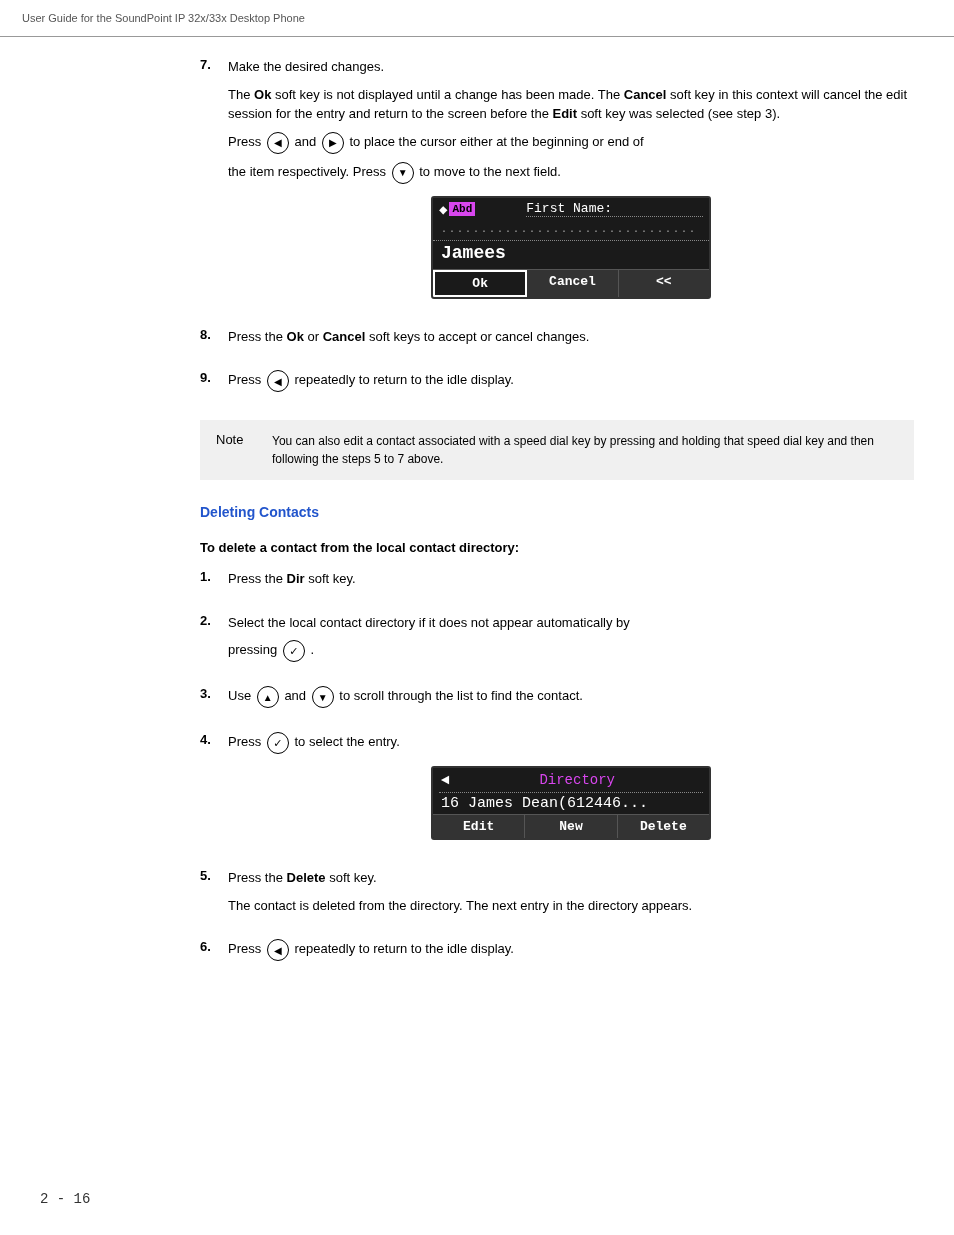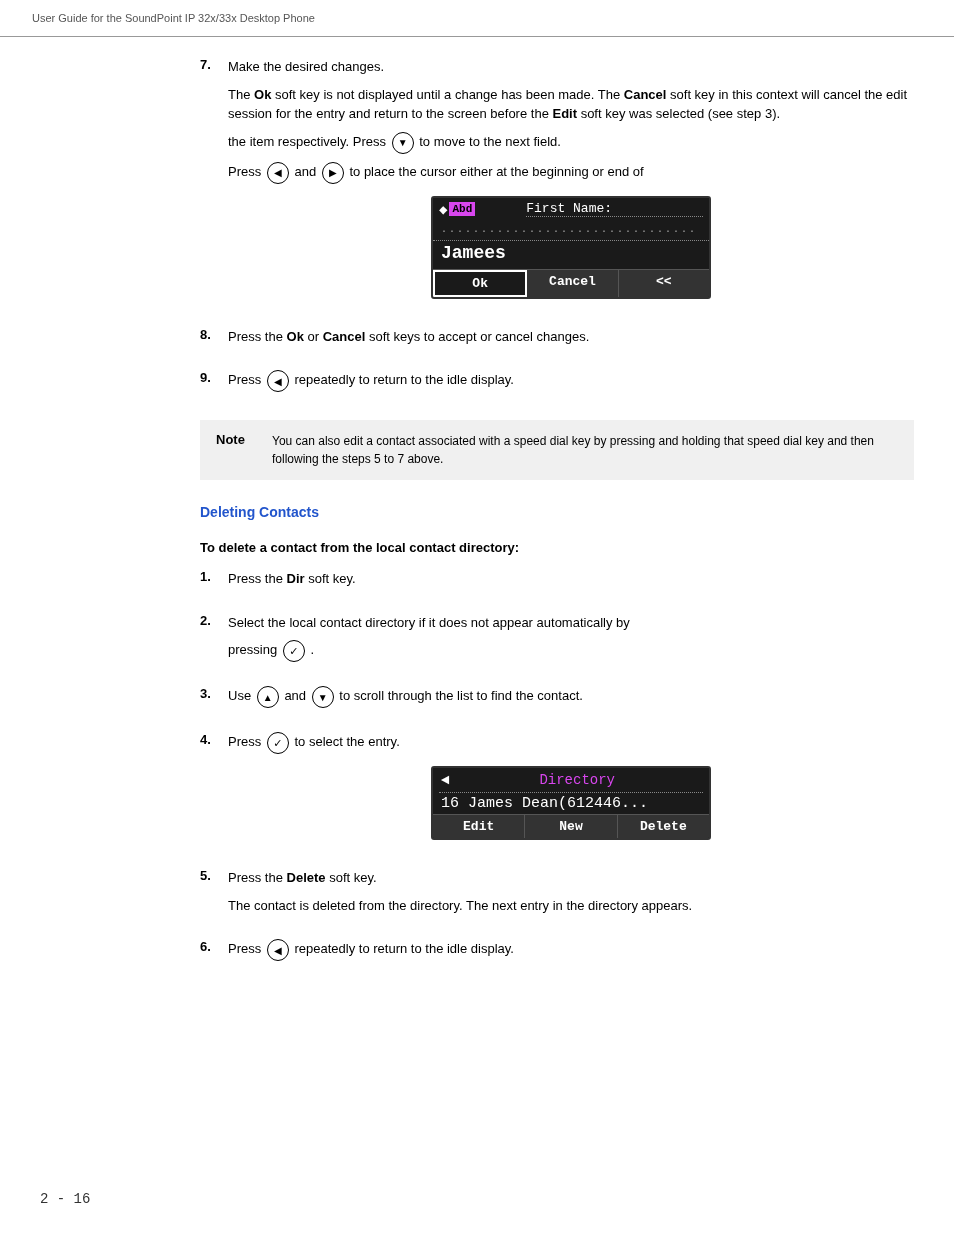--- a/index.html
+++ b/index.html
@@ -8,21 +8,21 @@
       font-size: 13px;
       background: #fff;
       color: #000;
       width: 954px;
       min-height: 1235px;
       position: relative;
     }
 
     .page-header {
       border-bottom: 1px solid #999;
-      padding: 12px 32px;
+      padding: 12px 22px;
       font-size: 11px;
       color: #555;
     }
 
     .page-content {
       padding: 20px 40px 40px 40px;
     }
 
     .main-content {
       margin-left: 160px;
@@ -88,21 +88,21 @@
     .note-block {
       display: flex;
       gap: 16px;
       background: #f0f0f0;
       padding: 12px 16px;
       margin: 20px 0;
       border: none;
     }
 
     .note-label {
-      font-weight: bold;
+      font-weight: normal;
       color: #000;
       min-width: 40px;
       font-size: 13px;
     }
 
     .note-text {
       font-size: 12px;
       line-height: 1.5;
       color: #000;
     }
@@ -271,30 +271,30 @@
   <div class="main-content">
 
     <div class="step-block">
       <div class="step-num">7.</div>
       <div class="step-body">
         <p>Make the desired changes.</p>
         <p>
           <span>The </span><span class="bold">Ok</span><span> soft key is not displayed until a change has been made. The </span><span class="bold">Cancel</span><span> soft key in this context will cancel the edit session for the entry and return to the screen before the </span><span class="bold">Edit</span><span> soft key was selected (see step 3).</span>
         </p>
         <p>
-          <span>the item respectively. Press</span>
-          <span class="down-icon">▼</span>
-          <span>to move to the next field.</span>
-        </p>
-        <p>
           <span>Press</span>
           <span class="left-icon">◀</span>
           <span>and</span>
           <span class="right-icon">▶</span>
           <span>to place the cursor either at the beginning or end of</span>
+        </p>
+        <p>
+          <span>the item respectively. Press</span>
+          <span class="down-icon">▼</span>
+          <span>to move to the next field.</span>
         </p>
 
         <div class="screen-image">
           <div class="first-name-header">
             <span style="color:#fff;font-size:14px;margin-right:2px;">◆</span>
             <span class="abc-badge">Abd</span>
             <span class="field-label-white">First Name:</span>
           </div>
           <div style="border-bottom: 1px dotted #888; padding: 0 8px 4px 8px;">
             <span style="color:#aaa;font-size:10px;letter-spacing:2px;">................................</span>

